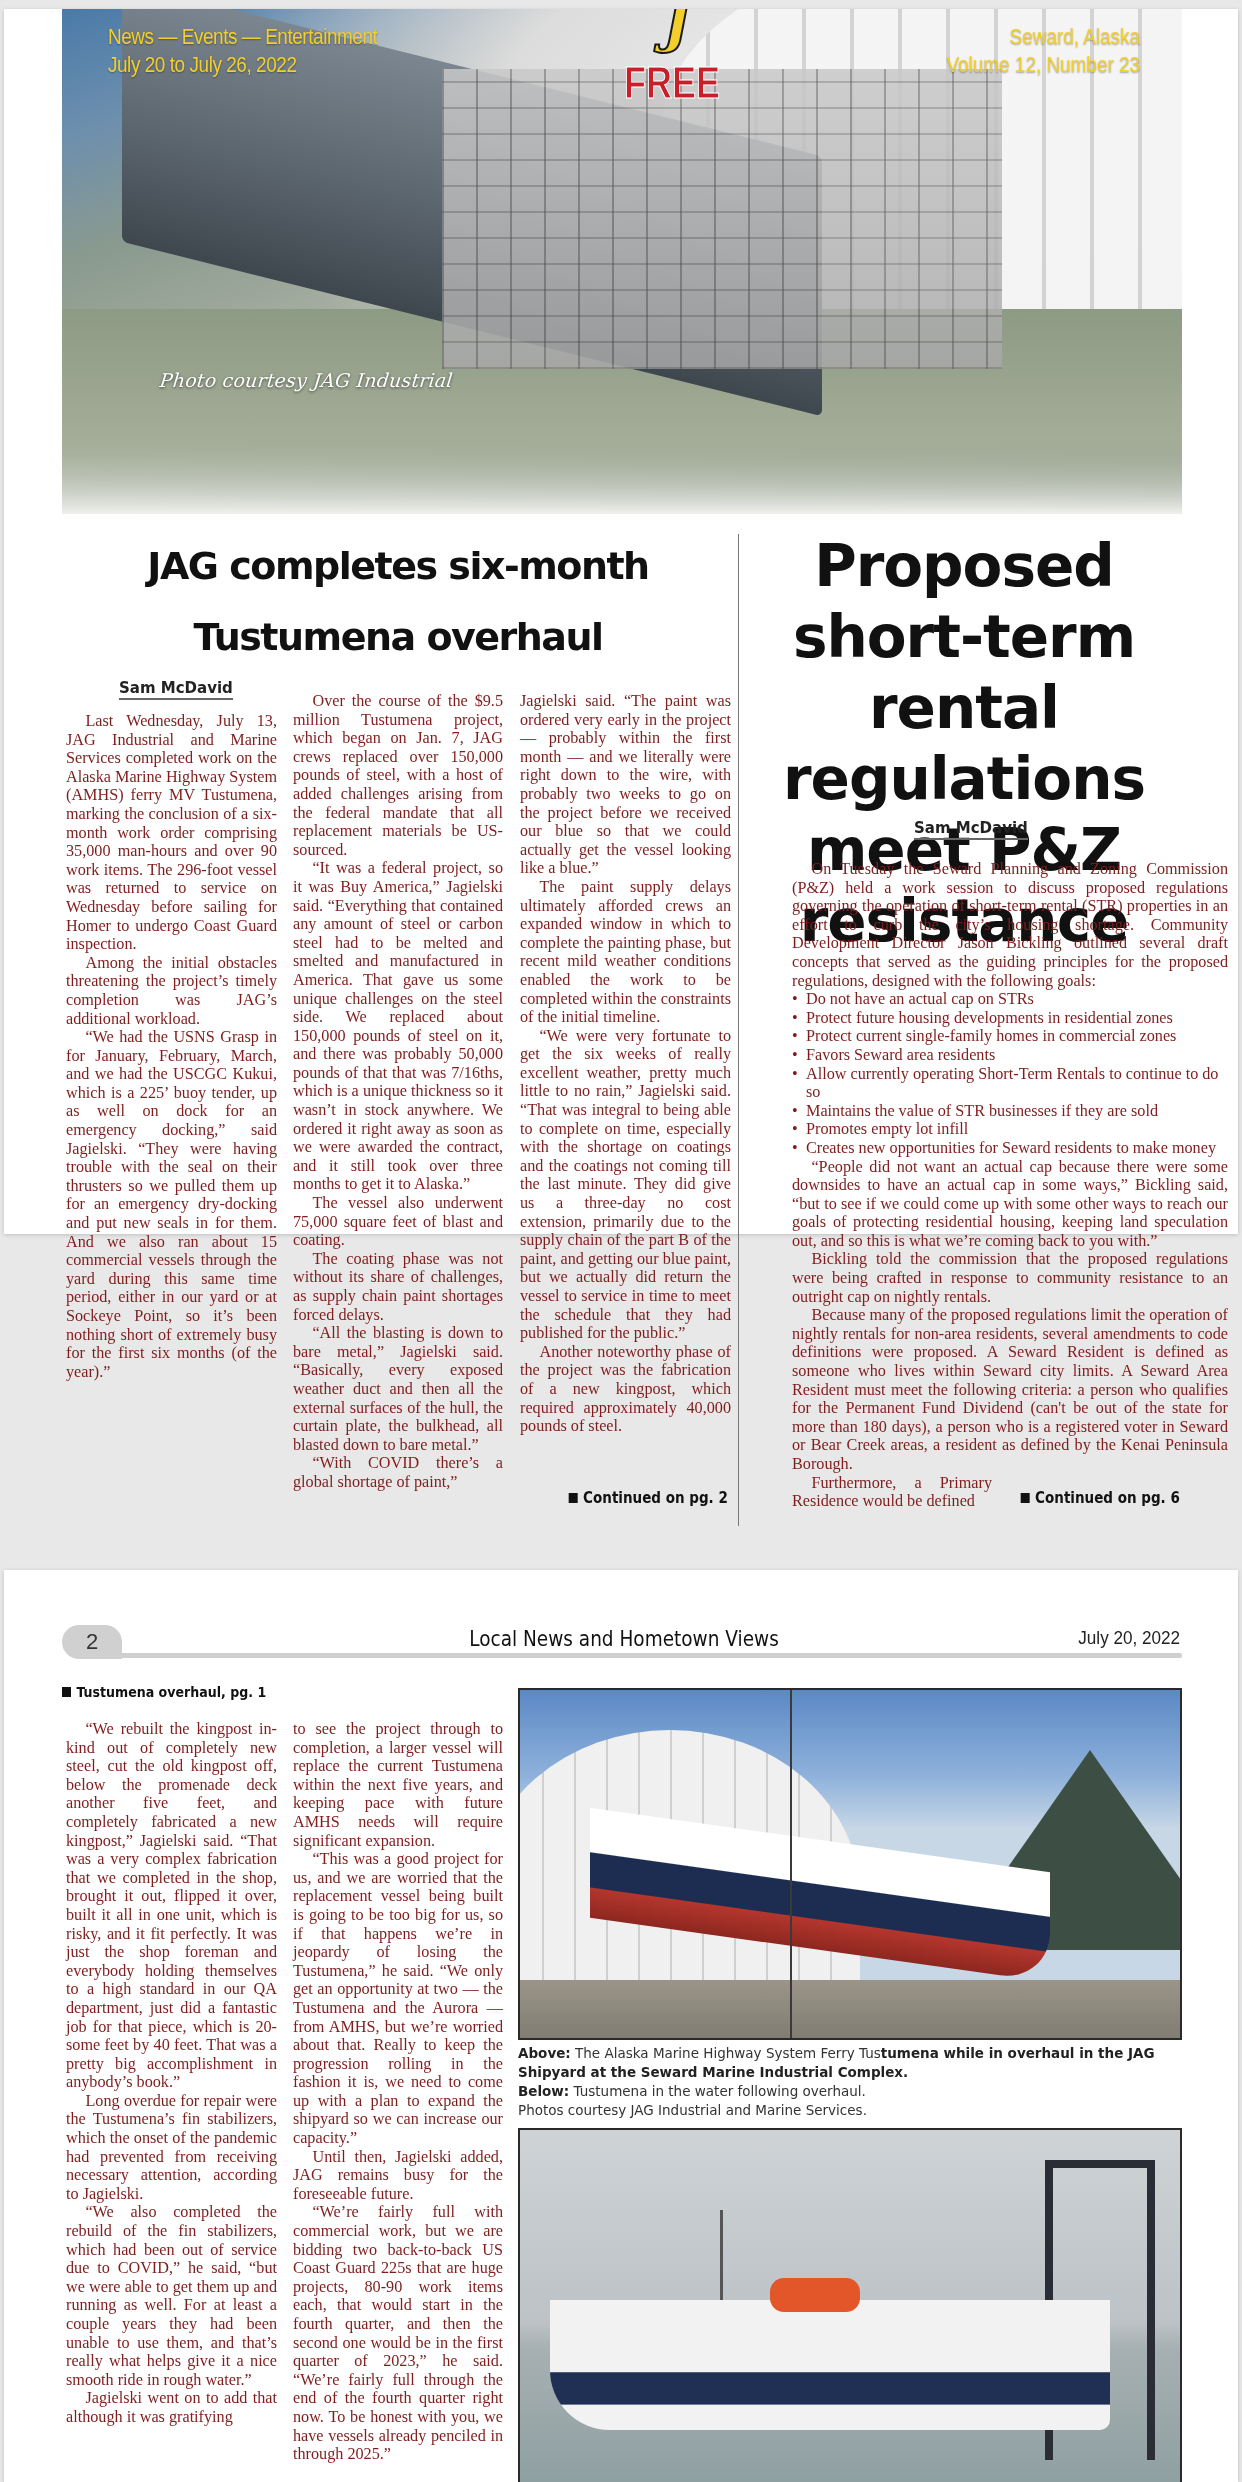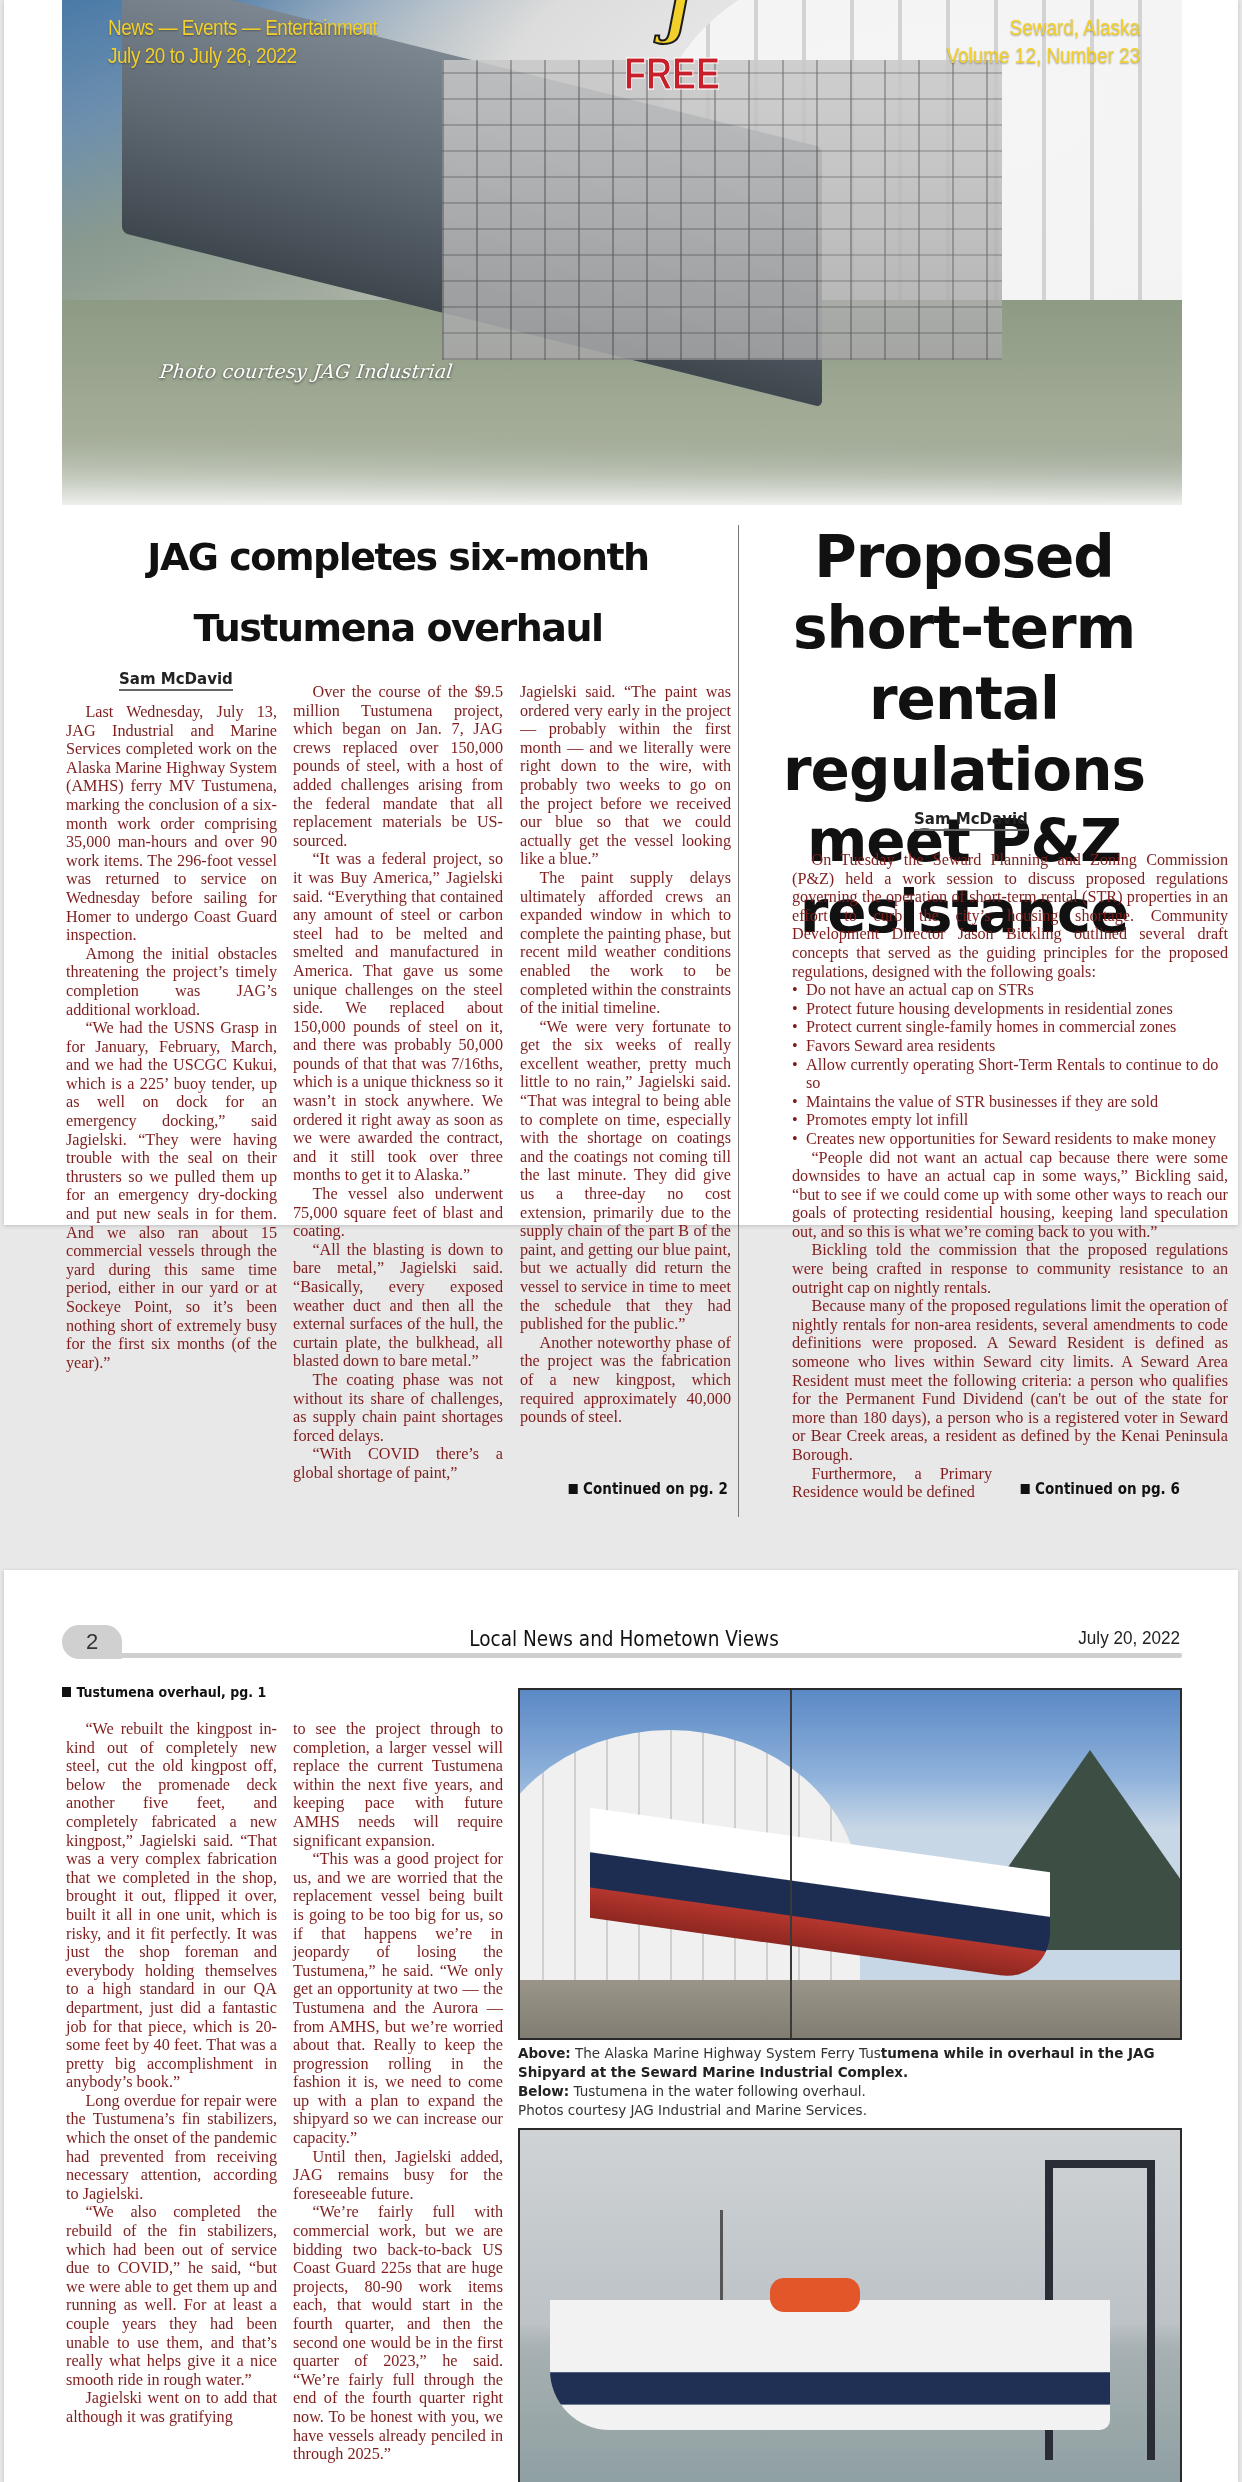--- a/index.html
+++ b/index.html
@@ -1,20 +1,20 @@
 <!DOCTYPE html>
 <html><head>
 <meta charset="utf-8">
 <style>
   * { box-sizing: border-box; margin: 0; padding: 0; }
   html, body { width: 1242px; height: 2482px; background: #e8e8e8; overflow: hidden; }
   body { position: relative; font-family: "Liberation Serif", "DejaVu Serif", serif; color: #1a1a1a; }
 
   .page { position: absolute; left: 4px; width: 1234px; background: #ffffff; box-shadow: 0 1px 4px rgba(0,0,0,0.18); }
-  #page1 { top: 0; height: 1225px; }
+  #page1 { top: 9px; height: 1225px; }
   #page2 { top: 1570px; height: 912px; }
 
   
   .hero { position: absolute; left: 58px; top: 0; width: 1120px; height: 505px; overflow: hidden;
     background:
       linear-gradient(180deg, rgba(255,255,255,0) 80%, #ffffff 100%),
       radial-gradient(ellipse at 78% 20%, #f4f4f4 0%, #dcdcdc 35%, rgba(0,0,0,0) 60%),
       linear-gradient(160deg, #4a7aa8 0%, #6d8fae 14%, #8a9a8e 28%, #a6aea1 45%, #8d9a89 62%, #6f7e6d 80%, #5d6b5e 100%);
   }
   .hero .dome { position: absolute; left: 600px; top: -60px; width: 600px; height: 360px; border-radius: 50% 50% 0 0;
@@ -143,22 +143,22 @@
 
   <div class="col" id="c1">
     <p>Last Wednesday, July 13, JAG Industrial and Marine Services completed work on the Alaska Marine Highway System (AMHS) ferry MV Tustumena, marking the conclusion of a six-month work order comprising 35,000 man-hours and over 90 work items. The 296-foot vessel was returned to service on Wednesday before sailing for Homer to undergo Coast Guard inspection.</p>
     <p>Among the initial obstacles threatening the project’s timely completion was JAG’s additional workload.</p>
     <p>“We had the USNS Grasp in for January, February, March, and we had the USCGC Kukui, which is a 225’ buoy tender, up as well on dock for an emergency docking,” said Jagielski. “They were having trouble with the seal on their thrusters so we pulled them up for an emergency dry-docking and put new seals in for them. And we also ran about 15 commercial vessels through the yard during this same time period, either in our yard or at Sockeye Point, so it’s been nothing short of extremely busy for the first six months (of the year).”</p>
   </div>
   <div class="col" id="c2">
     <p>Over the course of the $9.5 million Tustumena project, which began on Jan. 7, JAG crews replaced over 150,000 pounds of steel, with a host of added challenges arising from the federal mandate that all replacement materials be US-sourced.</p>
     <p>“It was a federal project, so it was Buy America,” Jagielski said. “Everything that contained any amount of steel or carbon steel had to be melted and smelted and manufactured in America. That gave us some unique challenges on the steel side. We replaced about 150,000 pounds of steel on it, and there was probably 50,000 pounds of that that was 7/16ths, which is a unique thickness so it wasn’t in stock anywhere. We ordered it right away as soon as we were awarded the contract, and it still took over three months to get it to Alaska.”</p>
     <p>The vessel also underwent 75,000 square feet of blast and coating.</p>
+    <p>The coating phase was not without its share of challenges, as supply chain paint shortages forced delays.</p>
     <p>“All the blasting is down to bare metal,” Jagielski said. “Basically, every exposed weather duct and then all the external surfaces of the hull, the curtain plate, the bulkhead, all blasted down to bare metal.”</p>
-    <p>The coating phase was not without its share of challenges, as supply chain paint shortages forced delays.</p>
     <p>“With COVID there’s a global shortage of paint,”</p>
   </div>
   <div class="col" id="c3">
     <p class="noindent">Jagielski said. “The paint was ordered very early in the project — probably within the first month — and we literally were right down to the wire, with probably two weeks to go on the project before we received our blue so that we could actually get the vessel looking like a blue.”</p>
     <p>The paint supply delays ultimately afforded crews an expanded window in which to complete the painting phase, but recent mild weather conditions enabled the work to be completed within the constraints of the initial timeline.</p>
     <p>“We were very fortunate to get the six weeks of really excellent weather, pretty much little to no rain,” Jagielski said. “That was integral to being able to complete on time, especially with the shortage on coatings and the coatings not coming till the last minute. They did give us a three-day no cost extension, primarily due to the supply chain of the part B of the paint, and getting our blue paint, but we actually did return the vessel to service in time to meet the schedule that they had published for the public.”</p>
     <p>Another noteworthy phase of the project was the fabrication of a new kingpost, which required approximately 40,000 pounds of steel.</p>
   </div>
   <div class="cont" id="cont-left">
     <span class="sq"></span><span>Continued on pg. 2</span>

